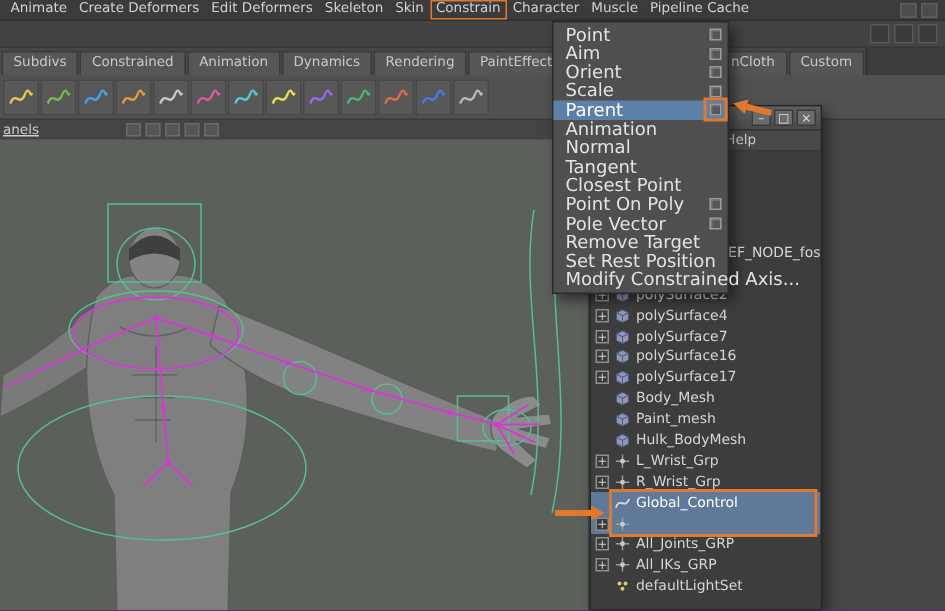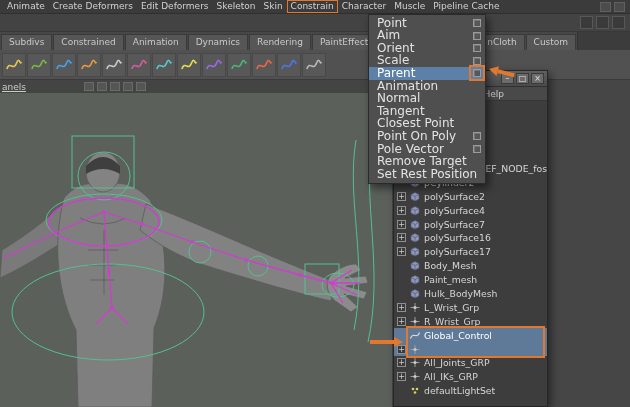--- a/index.html
+++ b/index.html
@@ -536,20 +536,23 @@
       <div class="dd-item">
         <span class="dd-label">Pole Vector</span>
         <span class="dd-box"></span>
       </div>
       <div class="dd-item">
         <span class="dd-label">Remove Target</span>
       </div>
       <div class="dd-item">
         <span class="dd-label">Set Rest Position</span>
       </div>
+      <div class="dd-item">
+        <span class="dd-label">Modify Constrained Axis...</span>
+      </div>
     </div>
 
   <div class="arrow arrow-left" style="left: 489px; top: 64px;">
     <span class="head"></span>
     <span class="shaft"></span>
   </div>
   <div class="arrow arrow-right" style="left: 370px; top: 337px;">
     <span class="shaft"></span>
     <span class="head-r"></span>
   </div>

